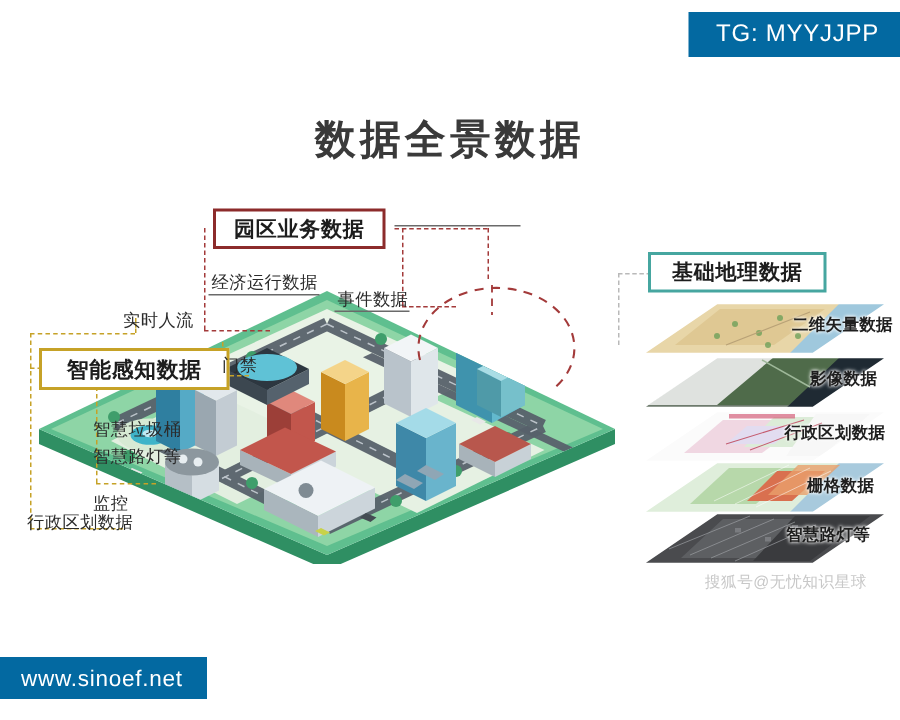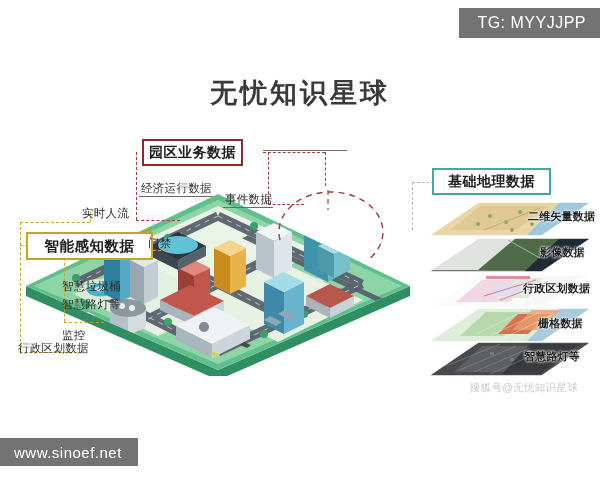--- a/index.html
+++ b/index.html
@@ -7,21 +7,21 @@
     width: 600px; height: 480px;
     background: #ffffff;
     font-family: "Liberation Sans", "DejaVu Sans", sans-serif;
     overflow: hidden;
   }
   #stage { position: relative; width: 600px; height: 480px; background: #fff; }
 
   
   .wm-band {
     position: absolute;
-    background: #737373;
+    background: #0369a1;
     color: #ffffff;
     display: flex; align-items: center;
     letter-spacing: .5px;
     white-space: nowrap;
   }
   #wm-top { top: 8px; right: 0; height: 30px; padding: 0 14px 0 18px; font-size: 16px; }
   #wm-bottom { left: 0; bottom: 14px; height: 28px; padding: 0 16px 0 14px; font-size: 15px; }
   #wm-sohu {
     position: absolute; right: 22px; top: 381px;
     font-size: 10.5px; color: #c8c8c8; white-space: nowrap;
@@ -41,21 +41,21 @@
   .cat-box {
     position: absolute;
     background: #ffffff;
     font-weight: bold;
     color: #1d1d1d;
     display: flex; align-items: center; justify-content: center;
     white-space: nowrap;
     letter-spacing: .5px;
   }
   #box-park {
-    left: 142px; top: 139px; width: 101px; height: 27px;
+    left: 142px; top: 139px; width: 115px; height: 27px;
     border: 2.5px solid #8c2b2b; font-size: 14px;
   }
   #box-sense {
     left: 26px; top: 232px; width: 127px; height: 28px;
     border: 2.5px solid #c6a227; font-size: 14.5px;
   }
   #box-geo {
     left: 432px; top: 168px; width: 119px; height: 27px;
     border: 2.5px solid #46a6a0; font-size: 14px;
   }
@@ -89,21 +89,21 @@
     font-size: 11px; font-weight: bold; color: #1f1f1f;
     white-space: nowrap; letter-spacing: .2px;
     text-shadow: 0 0 2px #fff, 0 0 3px #fff;
   }
 </style>
 </head>
 <body>
 
 <div id="stage">
 
-  <div id="title">无忧知识星球</div>
+  <div id="title">数据全景数据</div>
 
   <div id="city">
     <svg width="400" height="190" viewBox="0 0 400 190" xmlns="http://www.w3.org/2000/svg">
       <defs>
         <clipPath id="baseclip">
           <path d="M200 8 L392 100 L200 184 L8 100 Z"></path>
         </clipPath>
       </defs>
 
       <path d="M8 100 L200 184 L392 100 L392 110 L200 194 L8 110 Z" fill="#2f8f63"></path>

